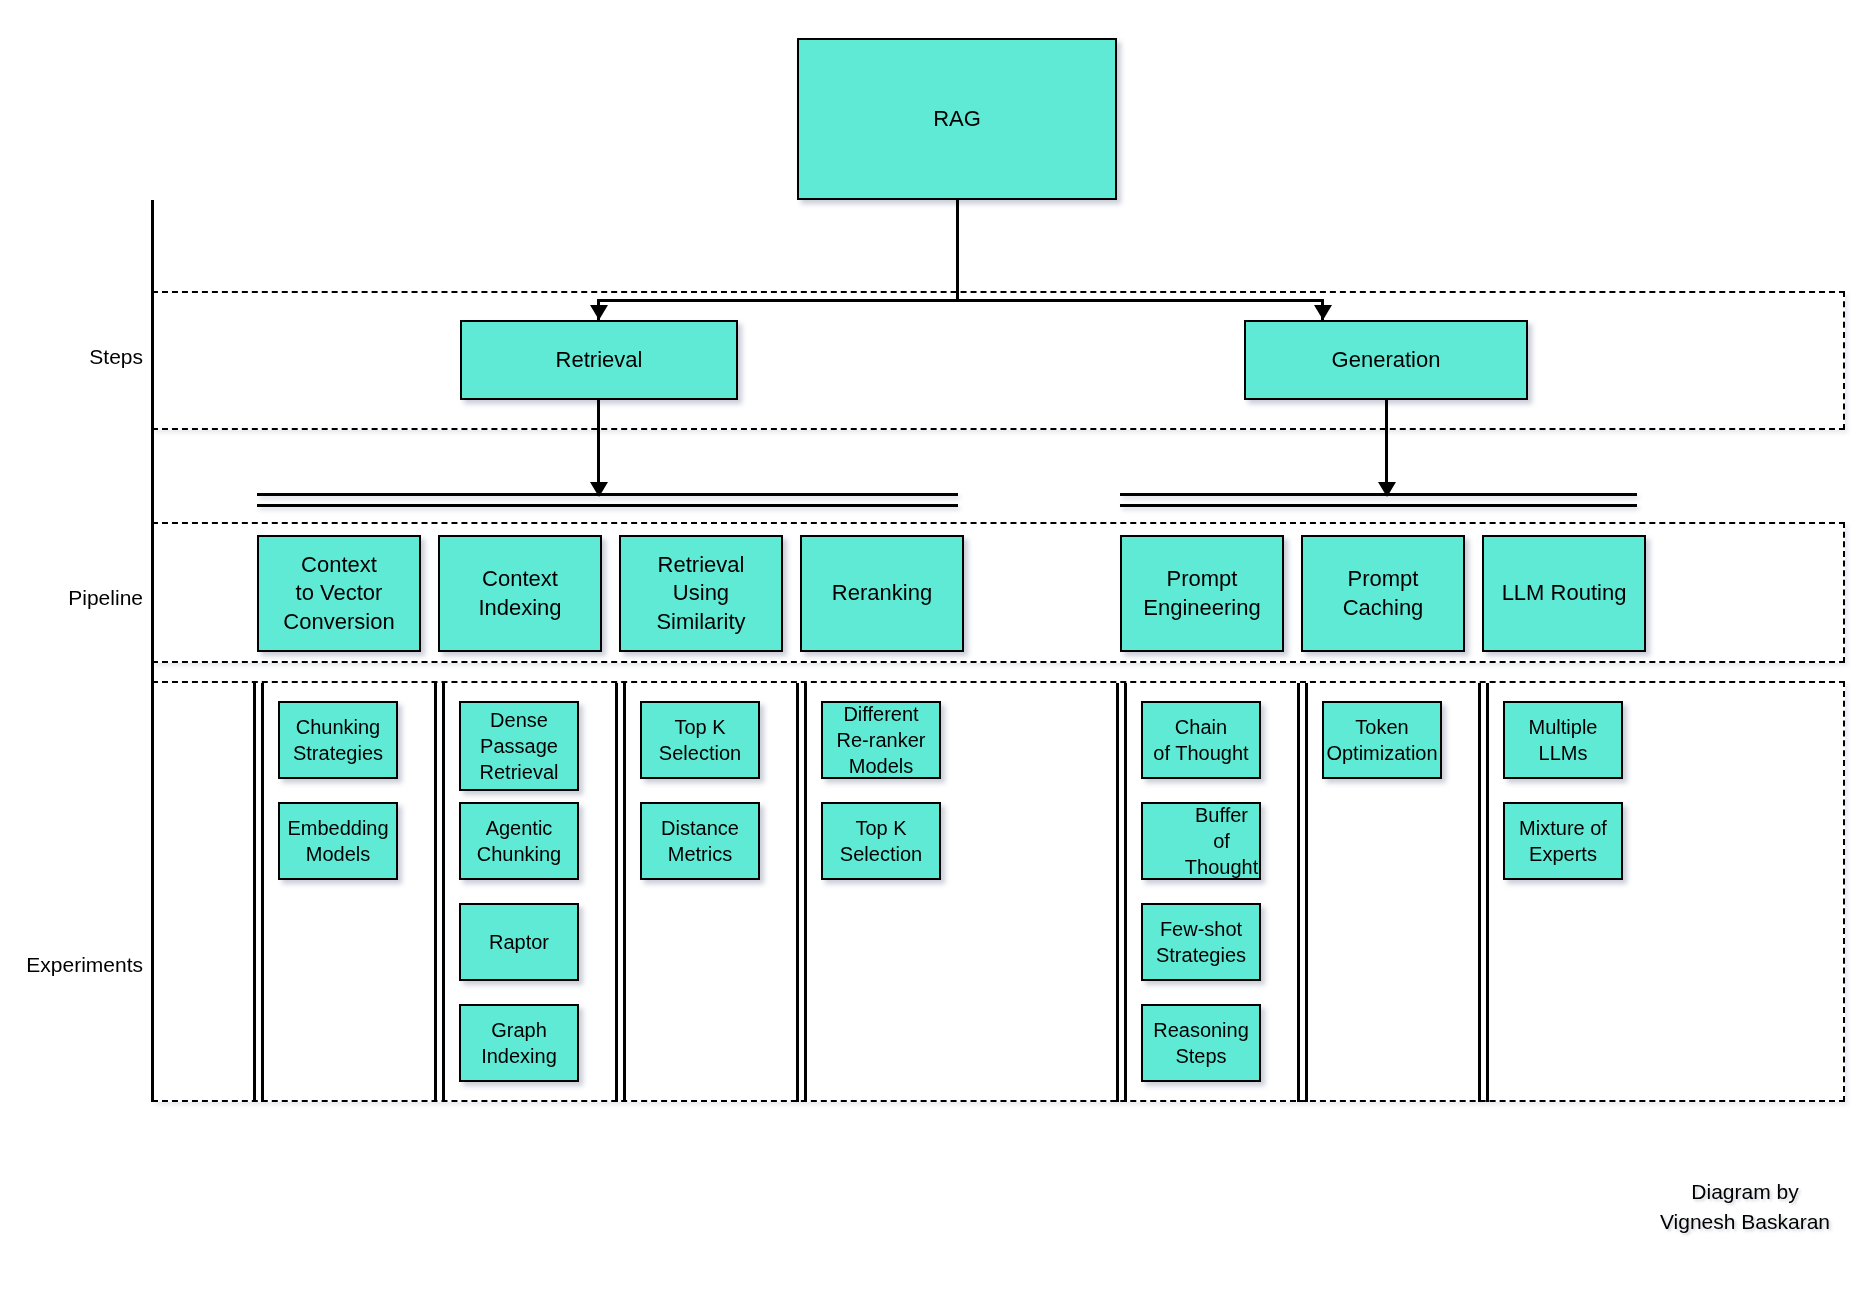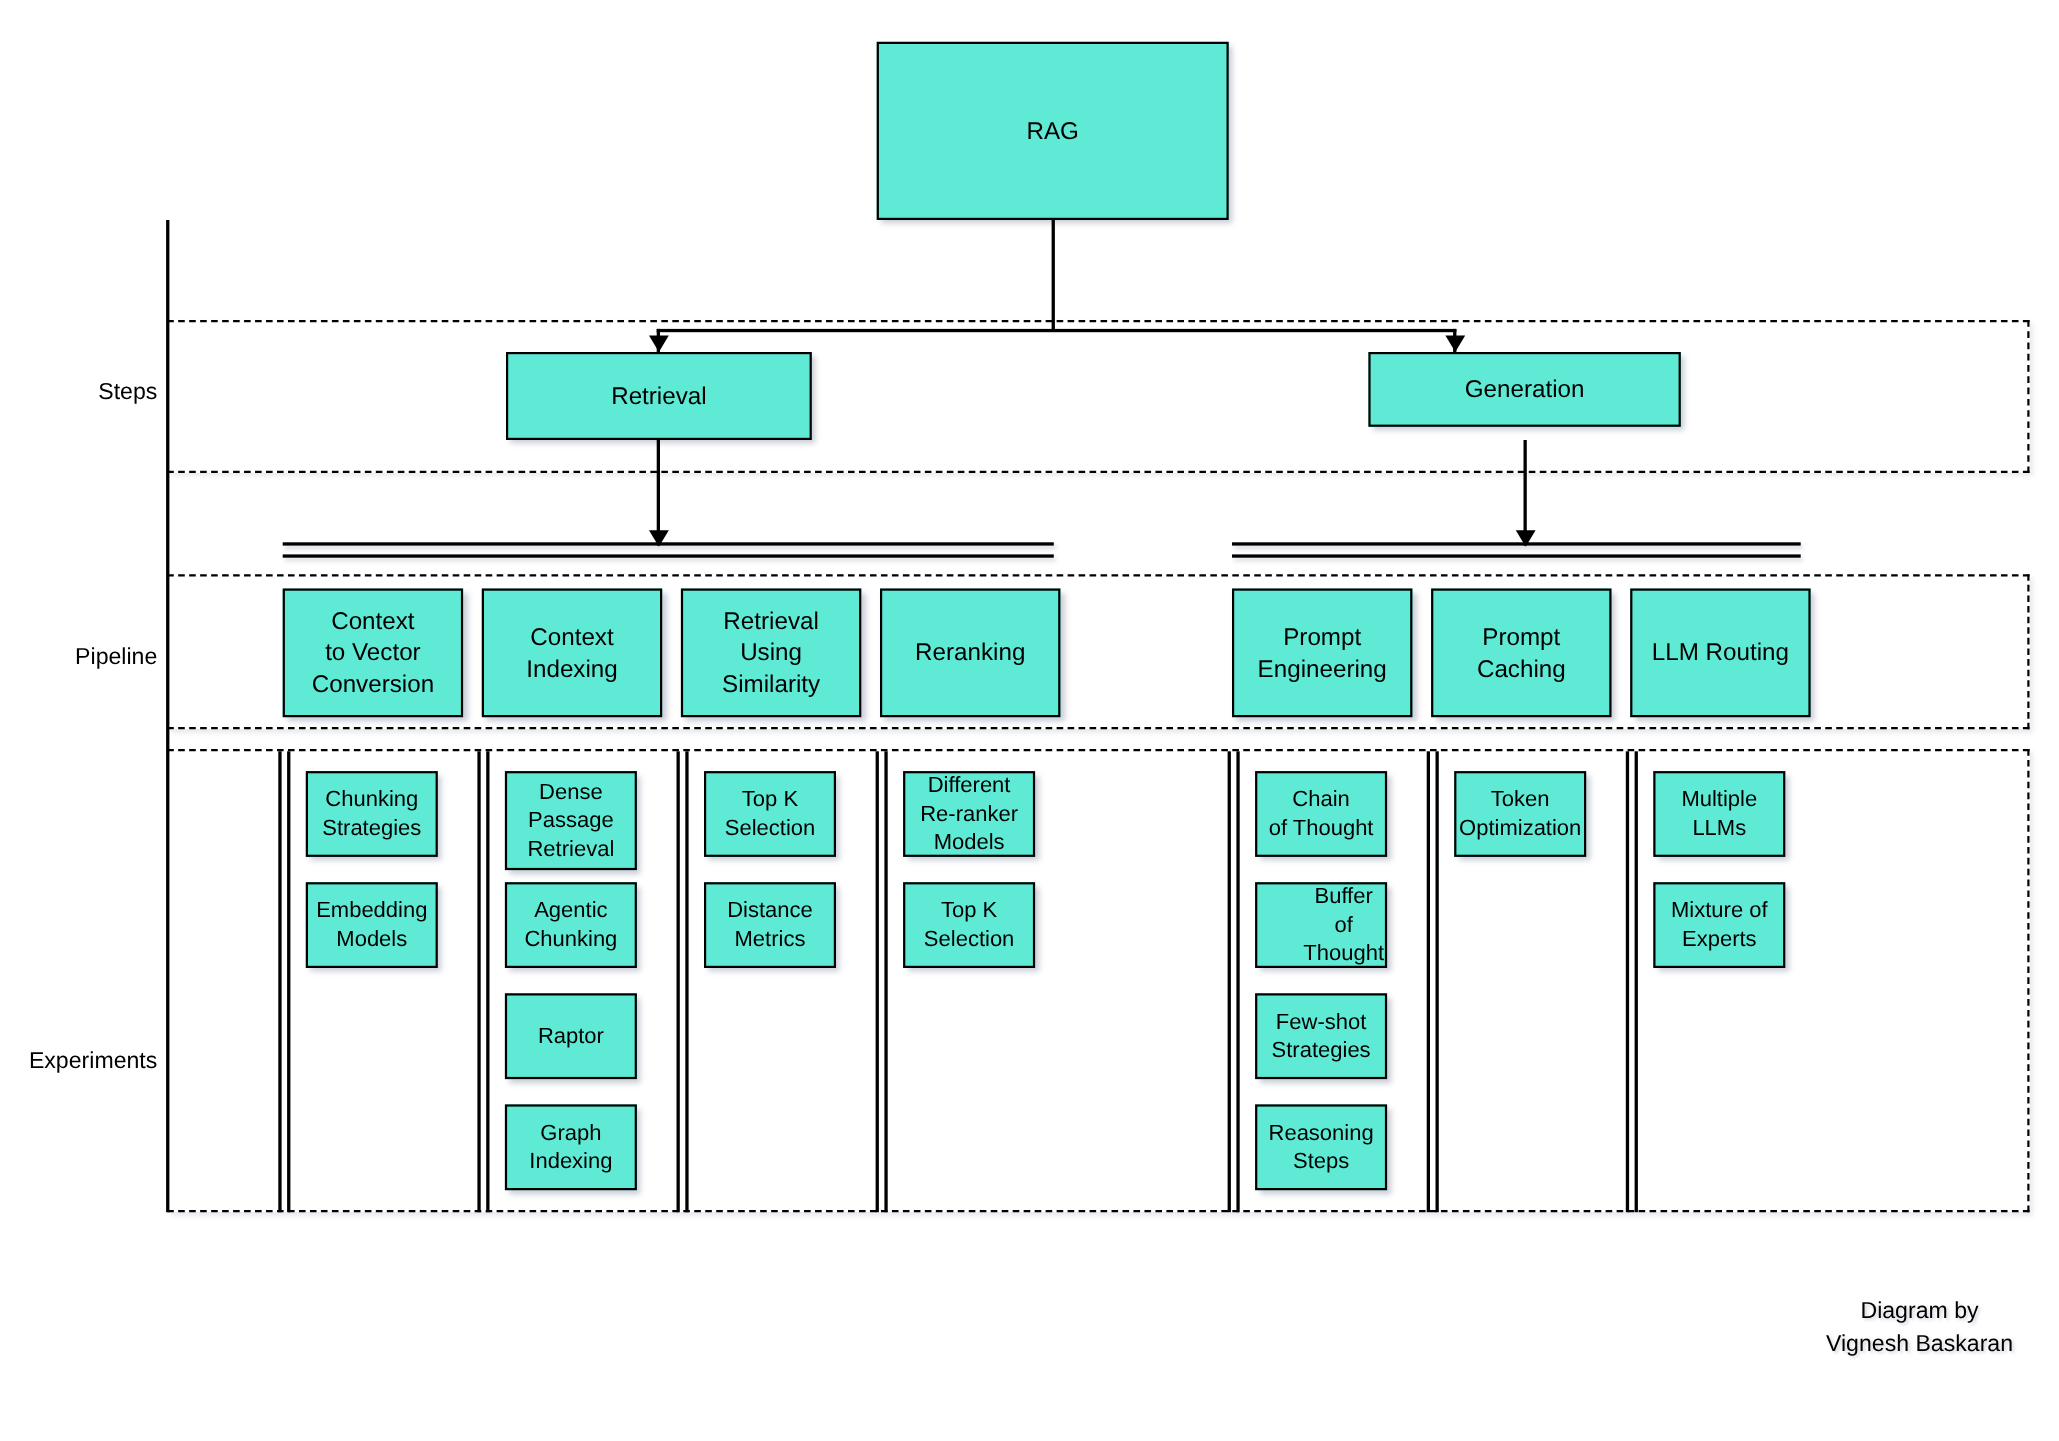--- a/index.html
+++ b/index.html
@@ -79,21 +79,21 @@
 
   <div class="connector" style="left:956px;top:200px;width:3px;height:100px;"></div>
   <div class="connector" style="left:597px;top:299px;width:727px;height:3px;"></div>
   <div class="connector" style="left:597px;top:299px;width:3px;height:21px;"></div>
   <div class="arrowhead" style="left:590px;top:305px;"></div>
   <div class="connector" style="left:1321px;top:299px;width:3px;height:21px;"></div>
   <div class="arrowhead" style="left:1314px;top:305px;"></div>
 
   <div class="node step" style="left:460px;top:320px;width:278px;height:80px;">Retrieval</div>
 
-  <div class="node step" style="left:1244px;top:320px;width:284px;height:68px;">Generation</div>
+  <div class="node step" style="left:1244px;top:320px;width:284px;height:80px;">Generation</div>
 
   <div class="connector" style="left:597px;top:400px;width:3px;height:96px;"></div>
   <div class="arrowhead" style="left:590px;top:482px;"></div>
 
   <div class="connector" style="left:1385px;top:400px;width:3px;height:96px;"></div>
   <div class="arrowhead" style="left:1378px;top:482px;"></div>
 
   <div class="busline" style="left:257px;top:493px;width:701px;"></div>
   <div class="busline" style="left:257px;top:504px;width:701px;"></div>
 

